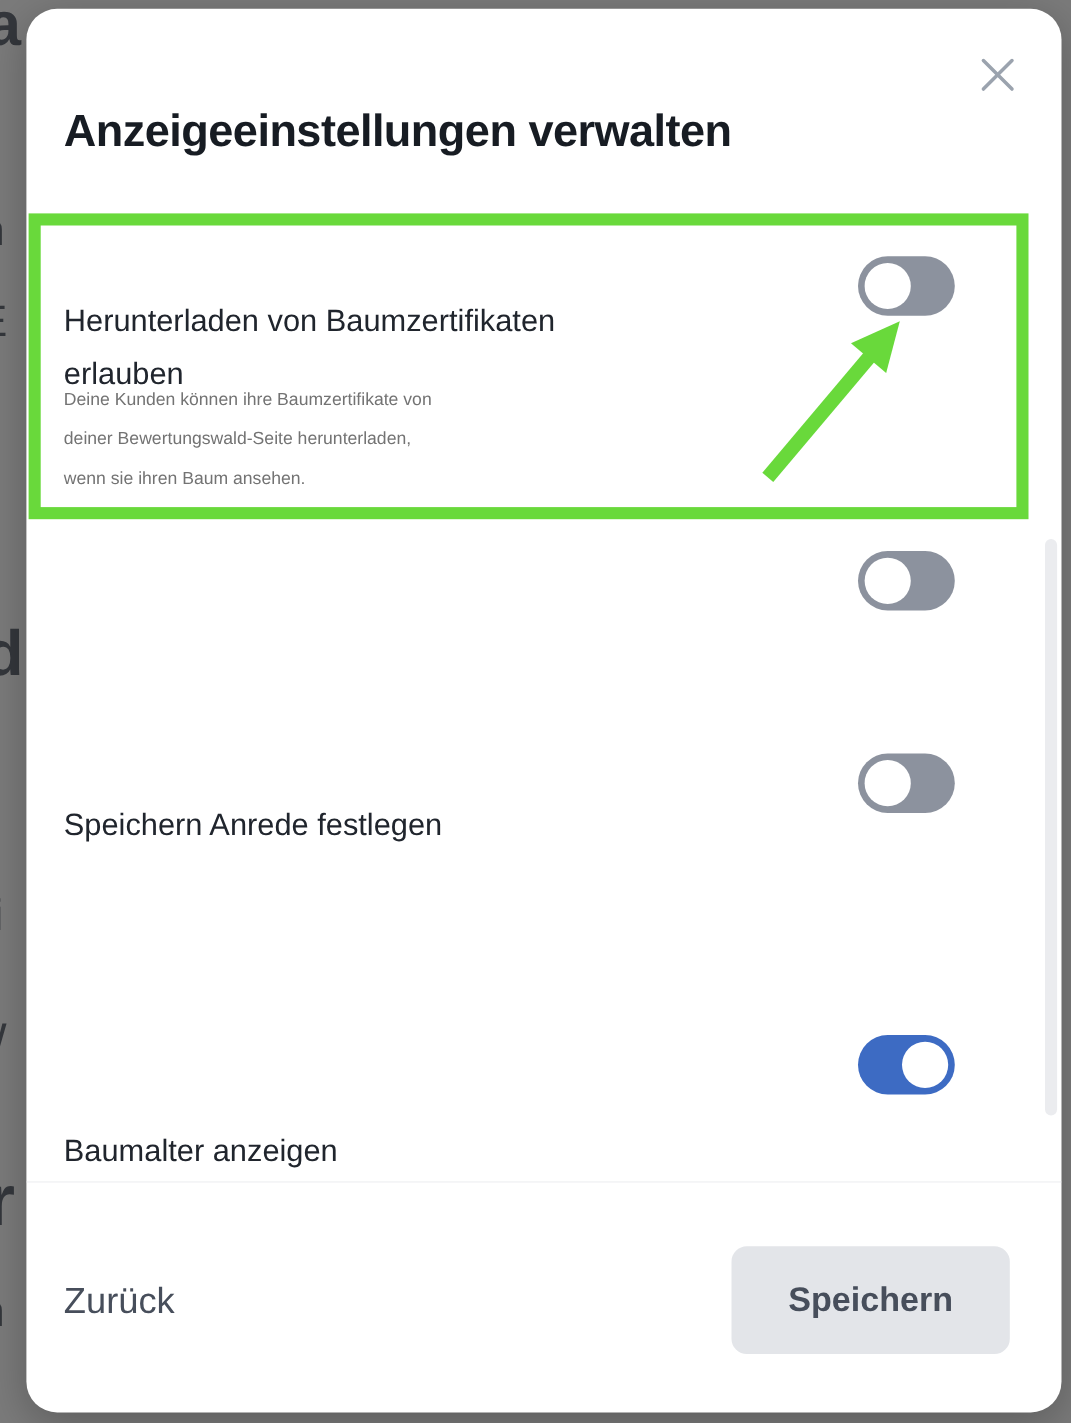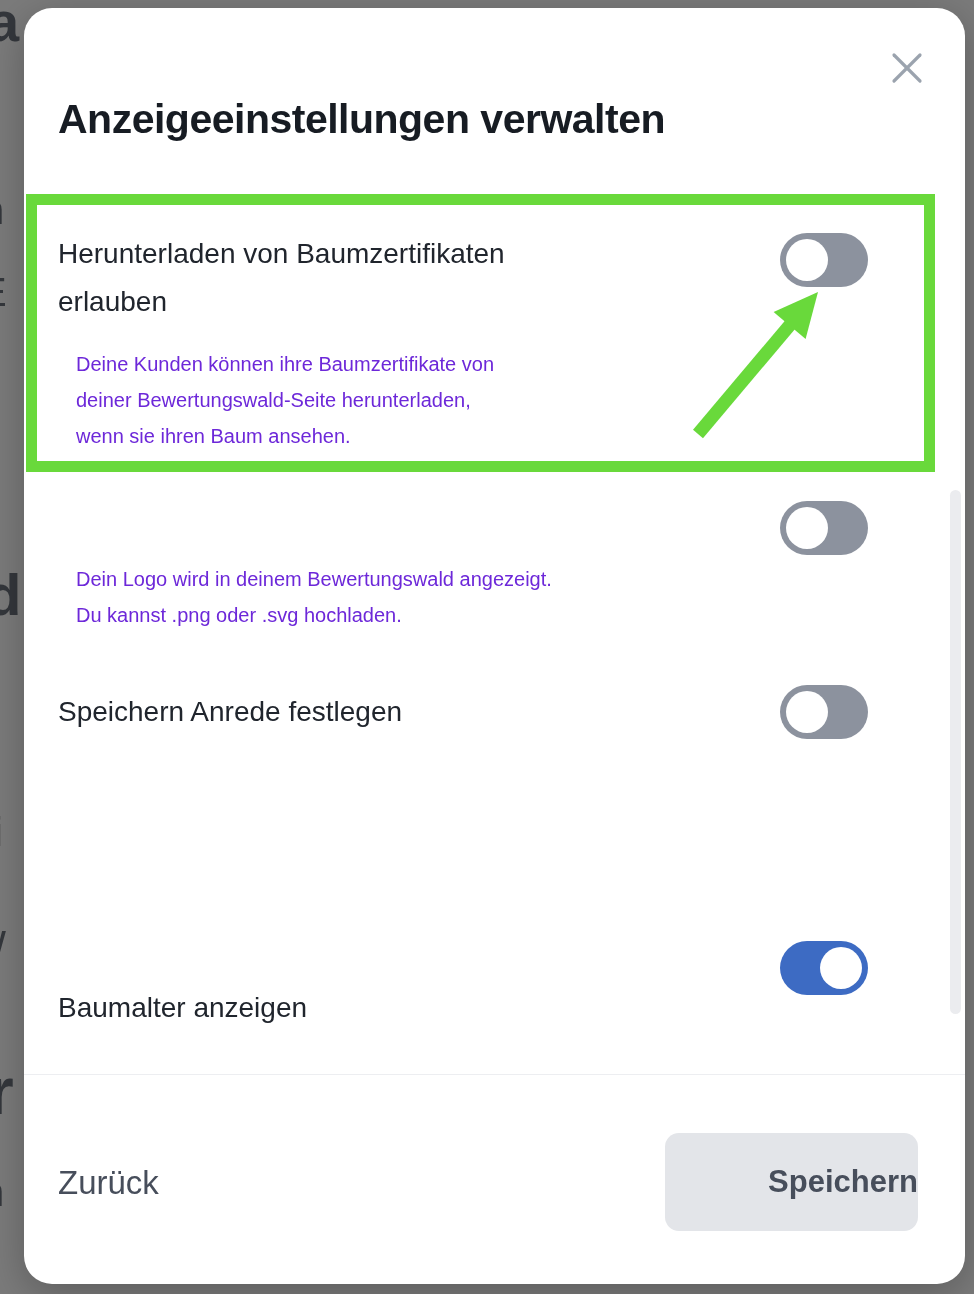--- a/index.html
+++ b/index.html
@@ -48,28 +48,29 @@
     letter-spacing: -0.5px;
     color: #171c23;
   }
   .setting-label {
     position: absolute;
     left: 34px;
     width: 560px;
     font-size: 28px;
     line-height: 48px;
     color: #20252d;
+    margin-top: 38px;
   }
   .setting-desc {
     position: absolute;
-    left: 52px;
+    left: 34px;
     width: 600px;
-    font-size: 20px;
+    font-size: 16px;
     line-height: 36px;
-    color: #6d28d9;
+    color: #737373;
   }
   
   .toggle {
     position: absolute;
     left: 756px;
     width: 88px; height: 54px;
     border-radius: 27px;
     background: #8c929e;
     cursor: pointer;
   }
@@ -123,21 +124,20 @@
     left: 641px; top: 1125px;
     width: 253px; height: 98px;
     background: #e3e5e9;
     border: none;
     border-radius: 14px;
     font-family: inherit;
     font-size: 31px;
     font-weight: 600;
     color: #474e5b;
     cursor: pointer;
-    text-align: right;
   }
 </style>
 </head>
 <body>
 
 <div class="backdrop">
     <span style="top: -6px; left: -12px; font-size: 56px; font-weight: 700;">a</span>
     <span style="top: 190px; left: -18px; font-size: 40px; font-weight: 400;">n</span>
     <span style="top: 272px; left: -20px; font-size: 40px; font-weight: 400;">E</span>
     <span style="top: 566px; left: -14px; font-size: 58px; font-weight: 700;">d</span>
@@ -163,21 +163,20 @@
 
     <div class="setting-label" style="top:222px">Herunterladen von Baumzertifikaten erlauben</div>
     <div class="toggle" style="top:225px">
       <div class="knob"></div>
     </div>
     <div class="setting-desc" style="top:338px">Deine Kunden können ihre Baumzertifikate von<br>deiner Bewertungswald-Seite herunterladen,<br>wenn sie ihren Baum ansehen.</div>
 
     <div class="toggle" style="top:493px">
       <div class="knob"></div>
     </div>
-    <div class="setting-desc" style="top:553px">Dein Logo wird in deinem Bewertungswald angezeigt.<br>Du kannst .png oder .svg hochladen.</div>
 
     <div class="setting-label" style="top:680px">Speichern Anrede festlegen</div>
     <div class="toggle" style="top:677px">
       <div class="knob"></div>
     </div>
 
     <div class="setting-label" style="top:976px">Baumalter anzeigen</div>
     <div class="toggle on" style="top:933px">
       <div class="knob"></div>
     </div>

